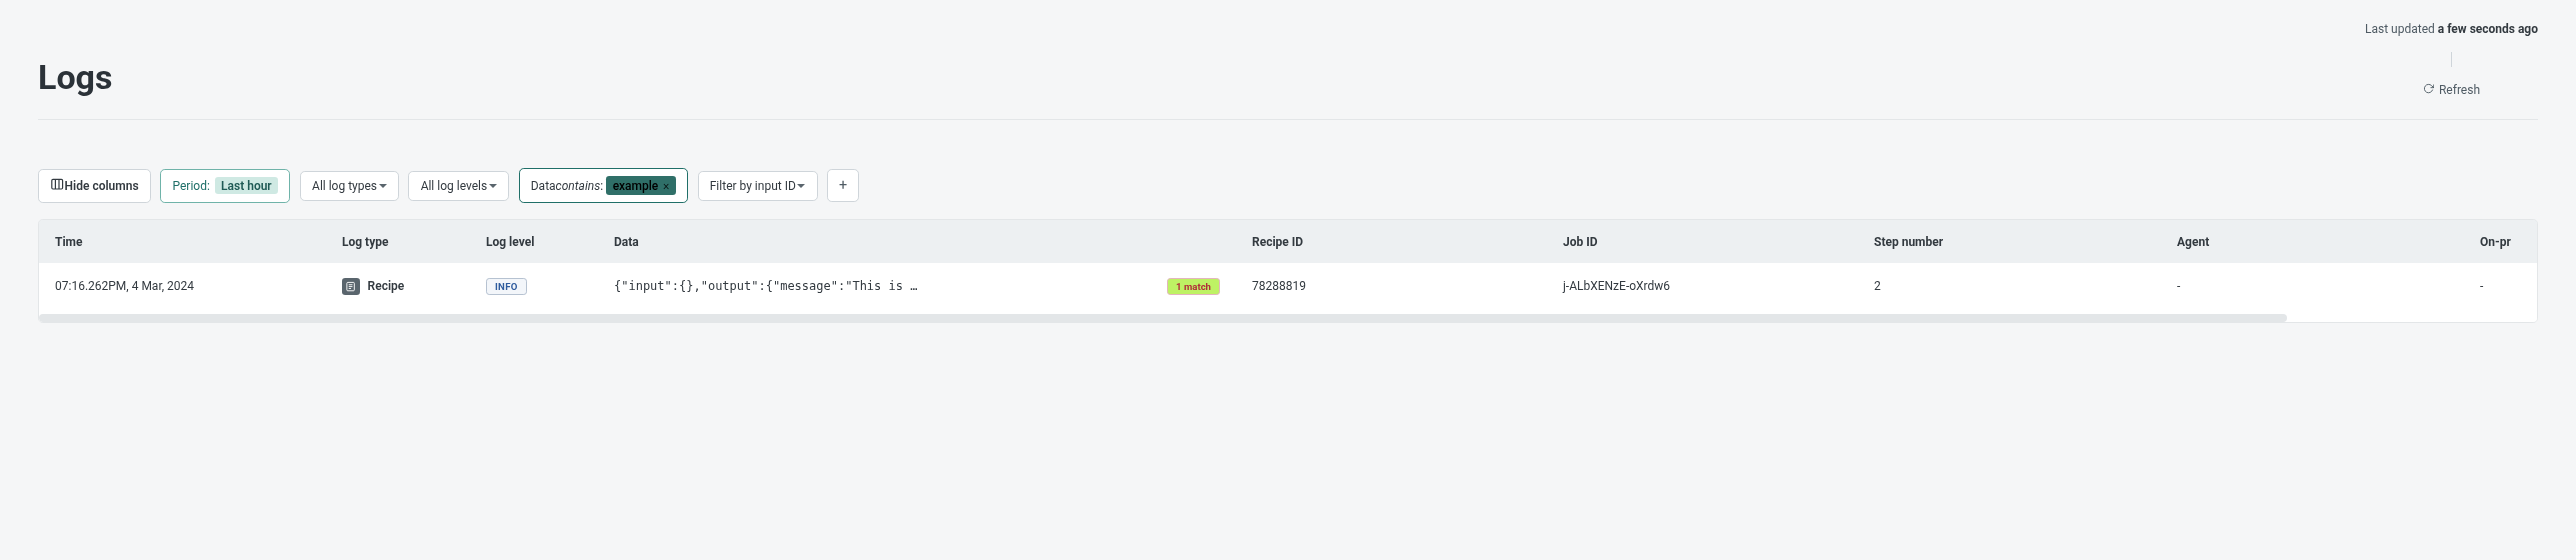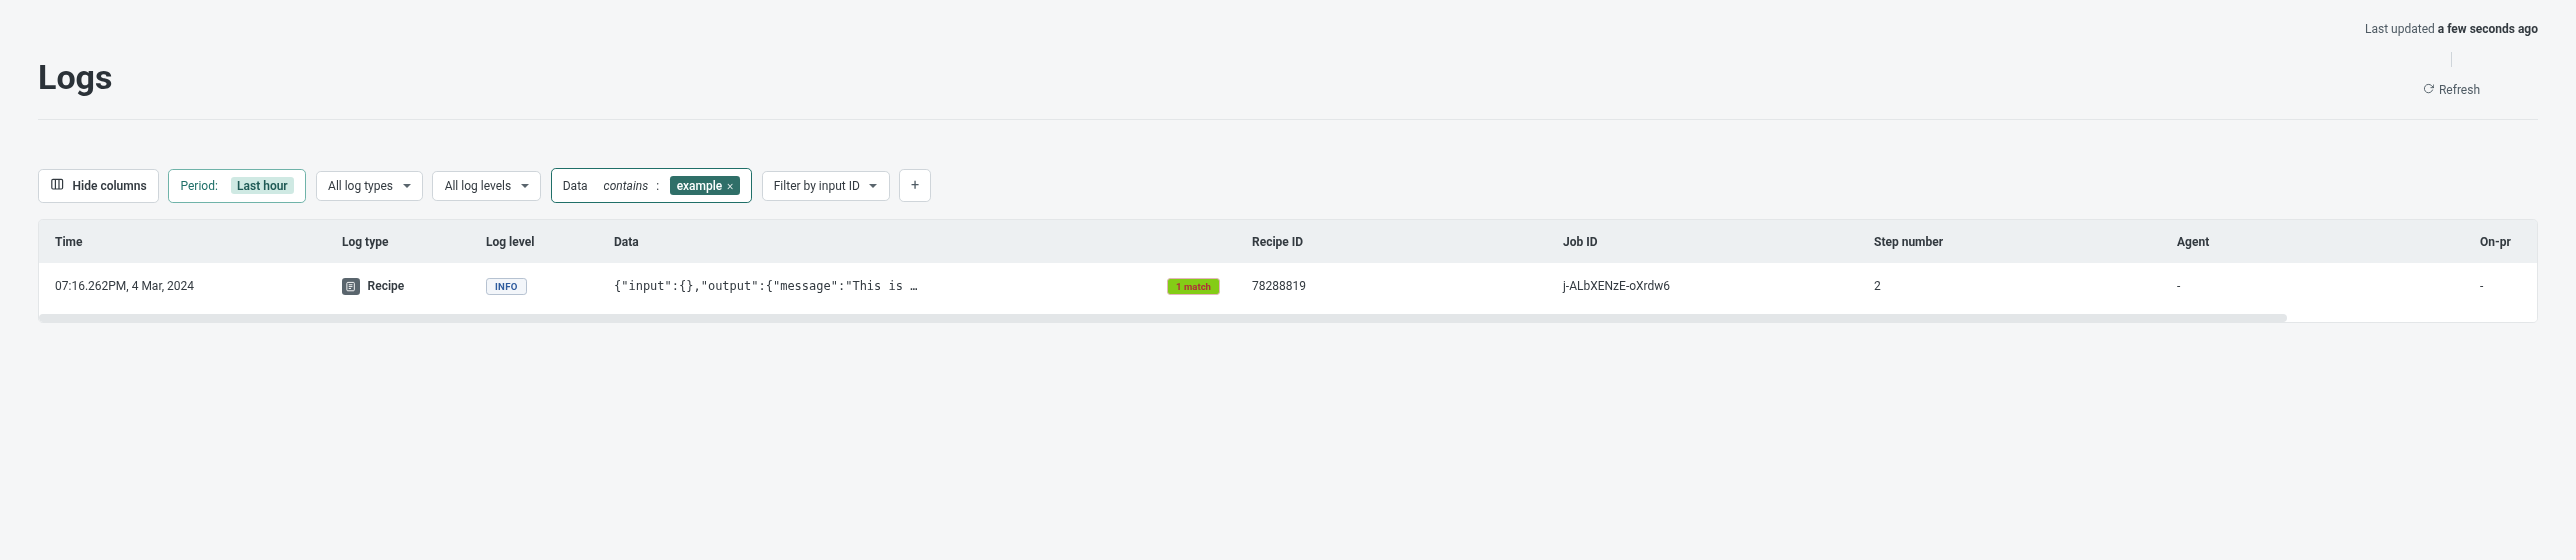--- a/index.html
+++ b/index.html
@@ -55,21 +55,21 @@
   .pill {
     display: inline-flex;
     align-items: center;
     background: #fff;
     border: 0.8px solid #cfd5da;
     border-radius: 4.8px;
     padding: 7.2px 11.2px;
     font-size: 12px;
     color: #333a40;
     cursor: pointer;
-    gap: 8px;
+    gap: 0;
     white-space: nowrap;
   }
   .pill .chevron {
     width: 0; height: 0;
     border-left: 4px solid transparent;
     border-right: 4px solid transparent;
     border-top: 4px solid #5a656d;
     margin-left: 1.6px;
   }
   .pill .col-icon svg { width: 14.4px; height: 14.4px; }
@@ -83,21 +83,21 @@
     color: #1f5a55;
     font-weight: 600;
   }
   .pill.data-filter { border-color: #1f6f68; }
   .data-filter .italic { font-style: italic; }
   .chip {
     display: inline-flex;
     align-items: center;
     gap: 4.8px;
     background: #2f6f68;
-    color: #ffffff;
+    color: #000000;
     border-radius: 3.2px;
     padding: 2.4px 6.4px;
     font-weight: 500;
     margin-left: 3.2px;
   }
   .chip .x { cursor: pointer; font-weight: 300; }
   .plus-btn {
     width: 32px;
     justify-content: center;
     font-size: 14.4px;
@@ -170,21 +170,21 @@
   }
   .data-cell { display:flex; align-items:center; gap:11.2px; justify-content:space-between; width: 100%; }
   .data-code {
     font-family: ui-monospace, SFMono-Regular, Menlo, Consolas, monospace;
     color: #333a40;
     overflow:hidden; text-overflow:ellipsis; white-space:nowrap;
     flex:1;
   }
   .match-badge {
     border:0.8px solid #e3b6bd;
-    background:#84cc16;
+    background:#bef264;
     color:#b12e3a;
     font-weight:700;
     font-size:9.6px;
     padding:2.4px 8px;
     border-radius:3.2px;
     flex-shrink:0;
   }
   .hscroll-track {
     height: 8px;
     margin-top: 4.8px;

